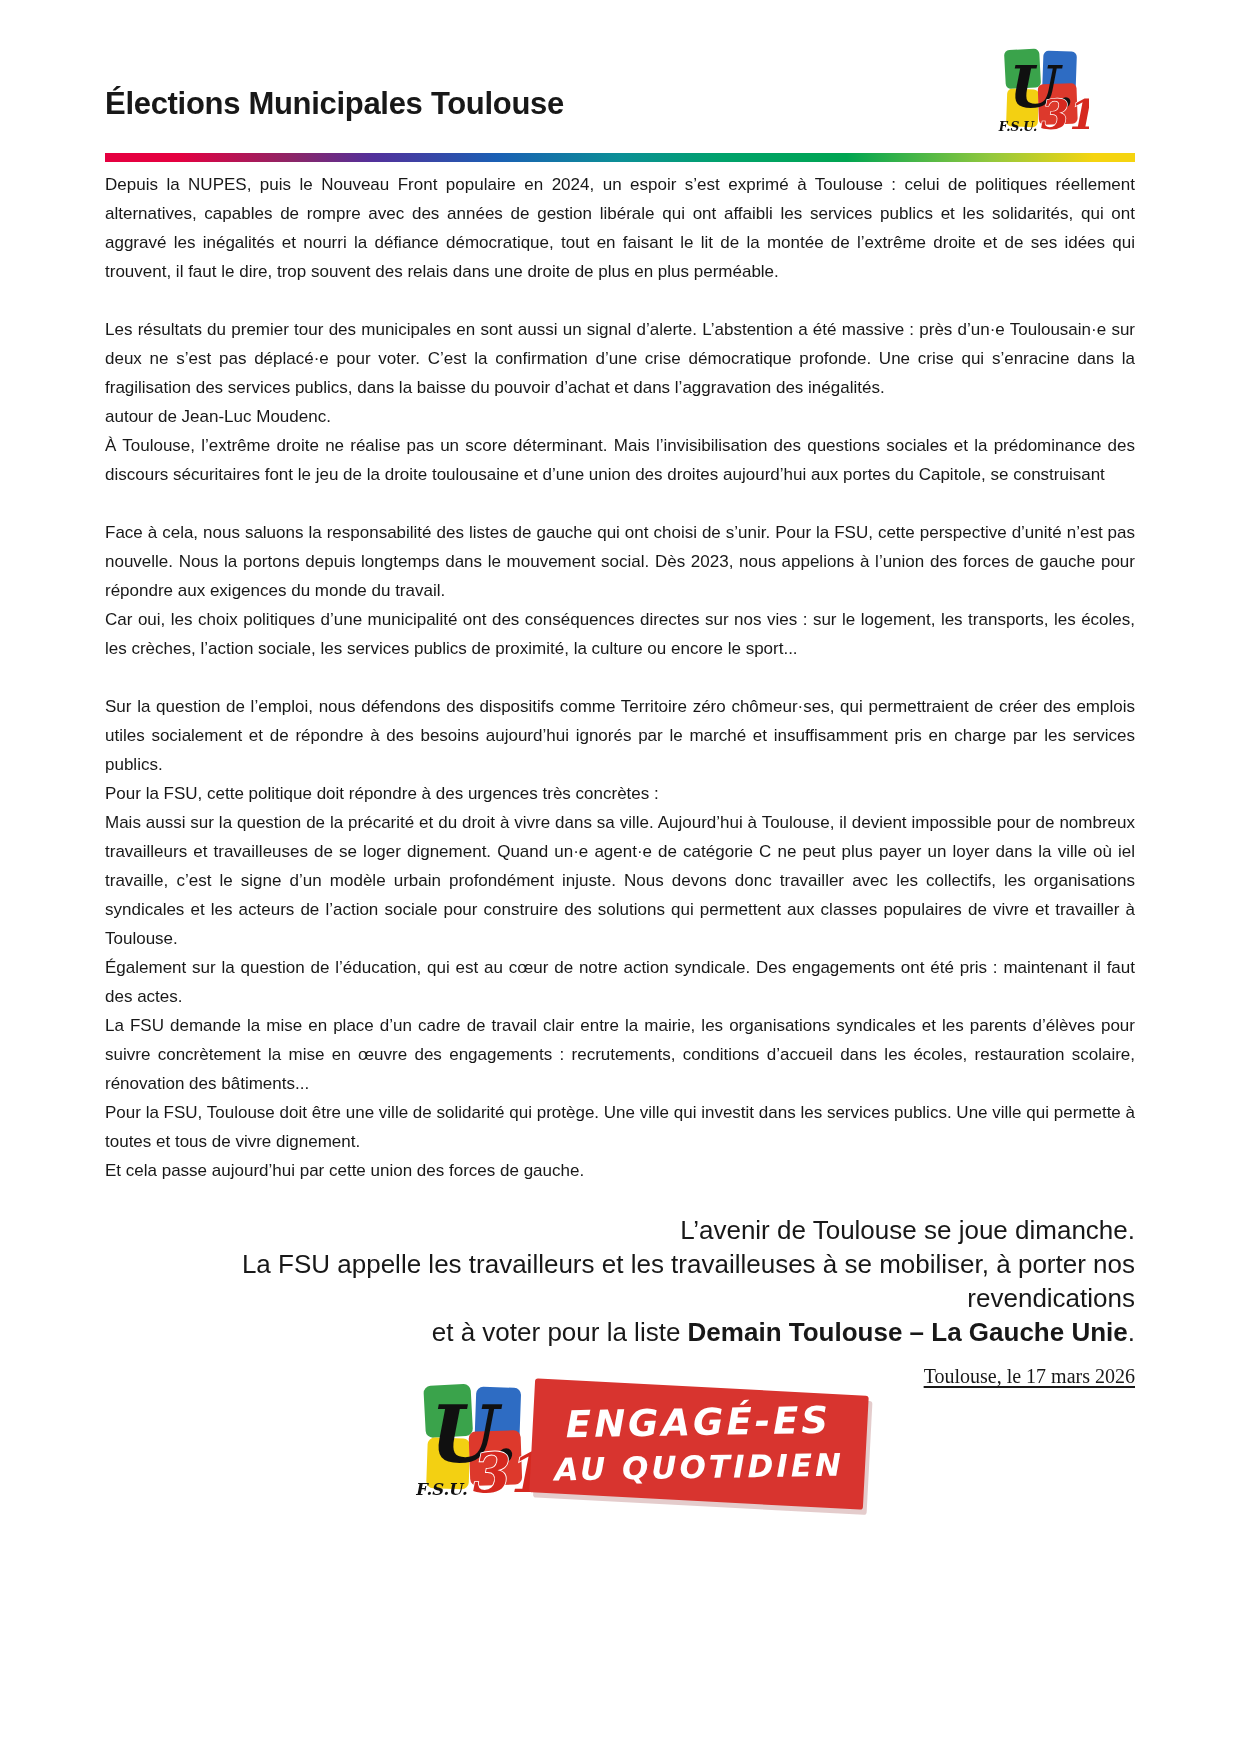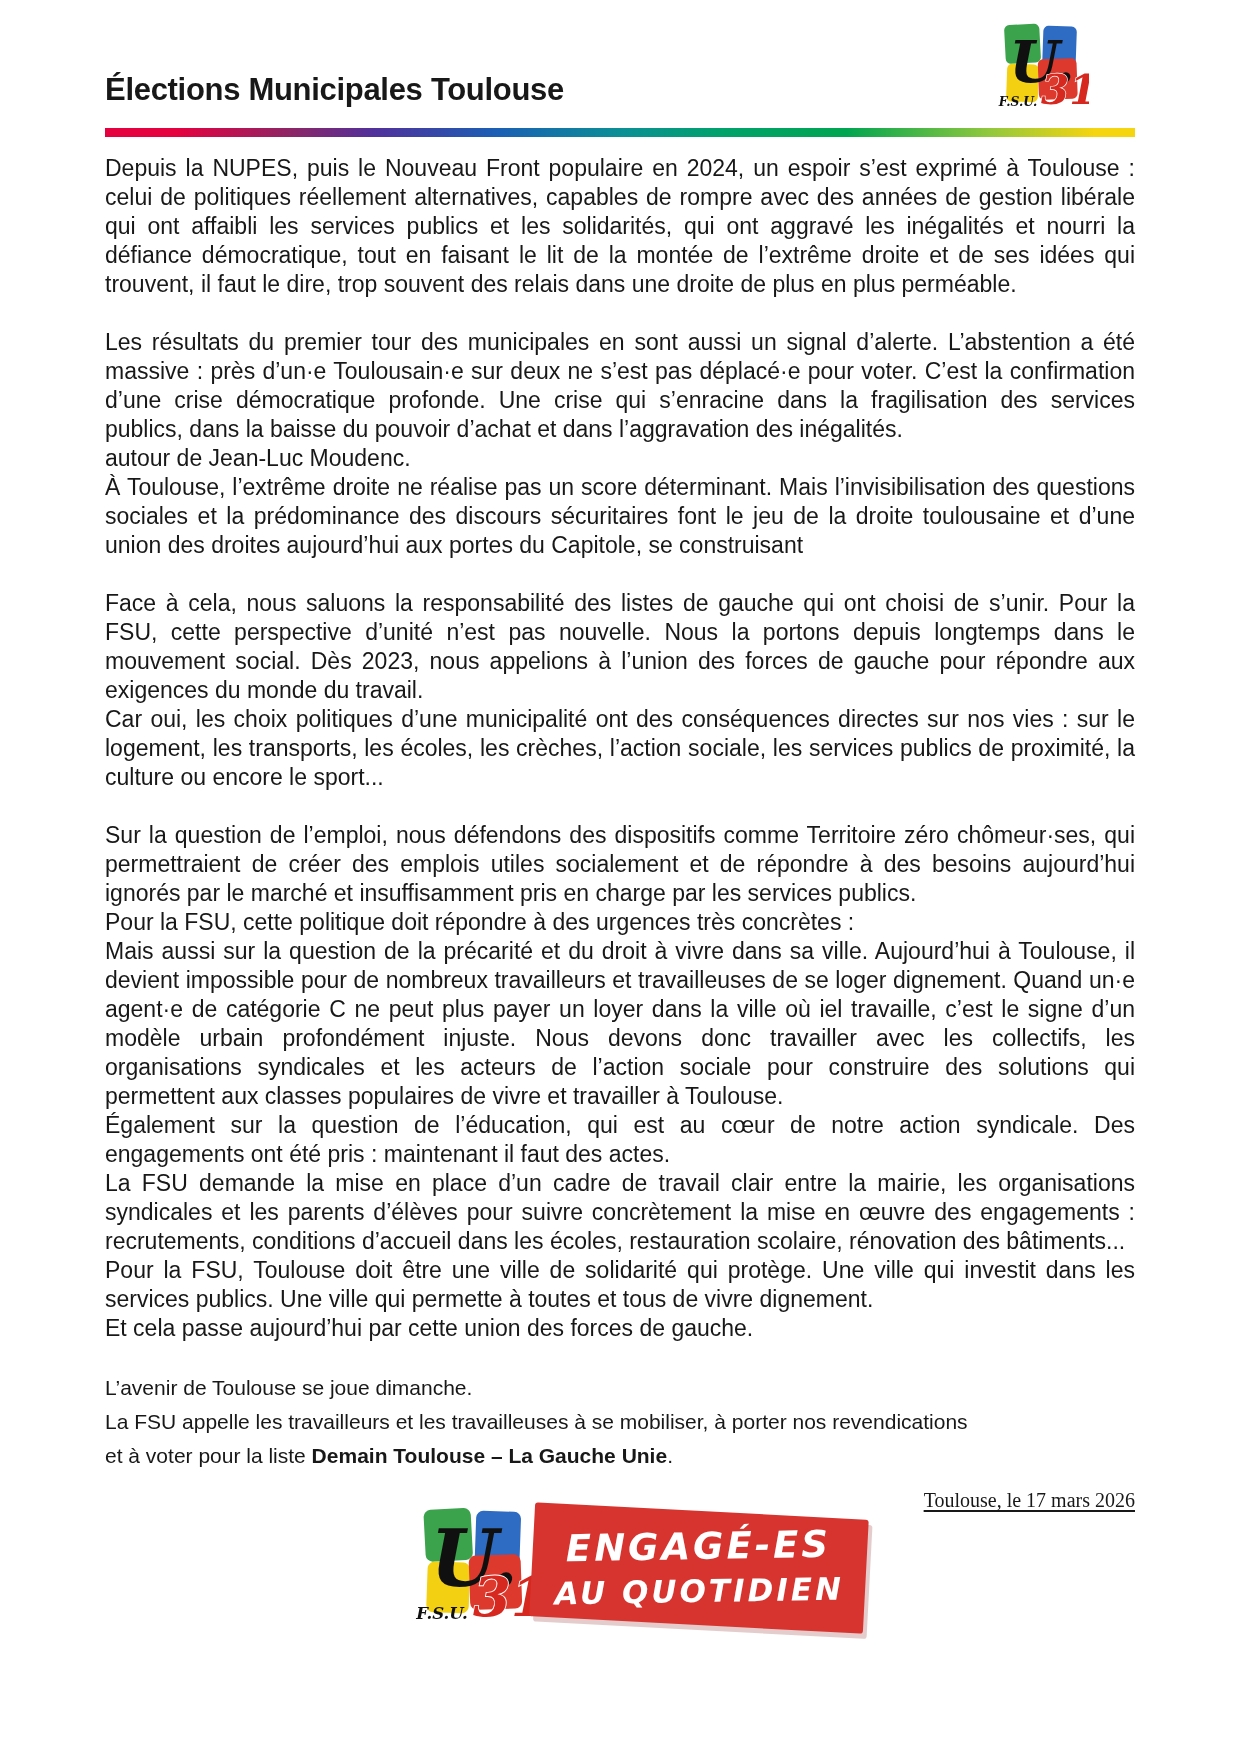--- a/index.html
+++ b/index.html
@@ -7,31 +7,31 @@
     position: relative;
     width: 1241px;
     height: 1755px;
     background: #ffffff;
     overflow: hidden;
     font-family: "Liberation Sans", sans-serif;
     color: #181818;
   }
   .content { position: absolute; left: 105px; top: 0; width: 1030px; }
 
-  .header { display: flex; justify-content: space-between; align-items: flex-end; margin-top: 20px; }
+  .header { display: flex; justify-content: space-between; align-items: center; margin-top: 45px; }
   .title { font-size: 31px; font-weight: bold; letter-spacing: -0.3px; margin-top: 30px; }
   .logo-top { width: 96px; height: 88px; margin-right: 46px; flex: 0 0 auto; }
 
   .divider { height: 9px; margin-top: 20px; }
 
-  .body-text { margin-top: 17px; font-size: 23px; line-height: 29px; }
+  .body-text { margin-top: 8px; font-size: 17px; line-height: 29px; }
   p.para { margin: 0; text-align: justify; }
   p.para.gap { margin-top: 29px; }
 
-  .closing { margin-top: 28px; font-size: 21px; line-height: 34px; text-align: left; }
+  .closing { margin-top: 28px; font-size: 26px; line-height: 34px; text-align: right; }
   .closing b { font-weight: bold; }
 
   .bottom { position: relative; margin-top: 16px; height: 220px; }
   .dateline {
     position: absolute; top: 0; right: 0;
     font-size: 20px;
     text-decoration: underline;
     text-underline-offset: 3px;
     font-family: Liberation Serif, serif;
   }

